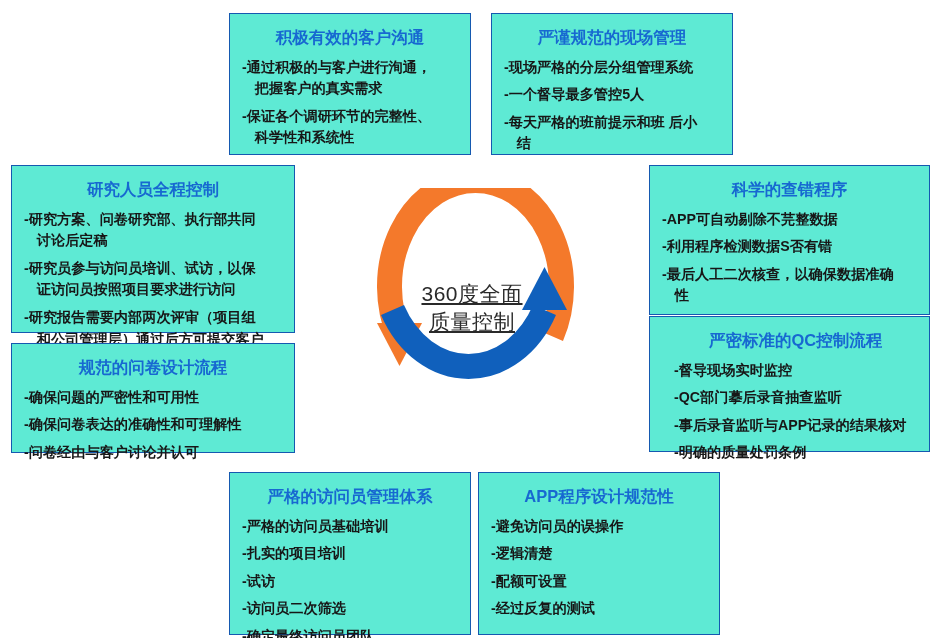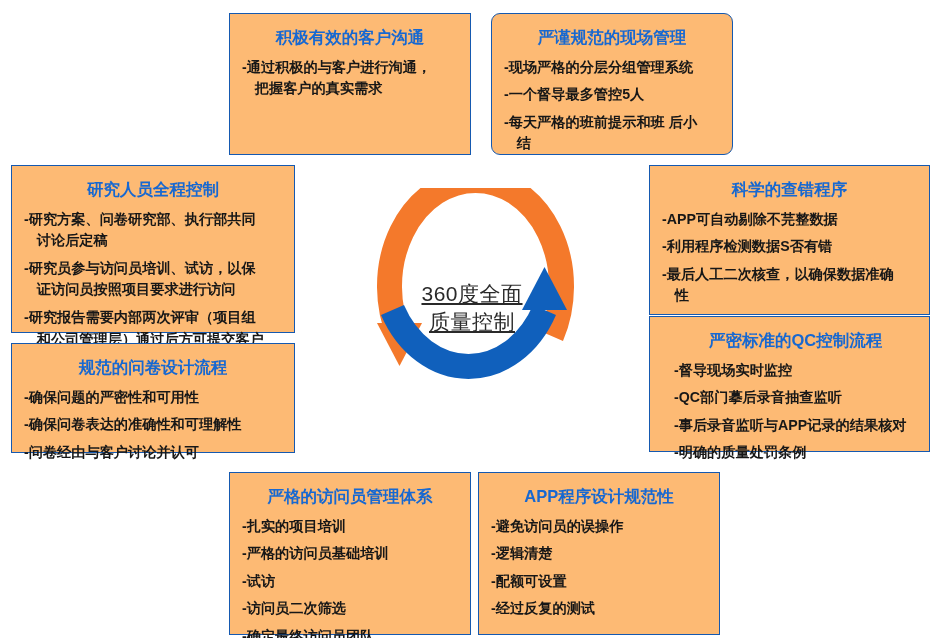--- a/index.html
+++ b/index.html
@@ -19,21 +19,21 @@
   #canvas {
     position: absolute;
     left: 0;
     top: 0;
     width: 943px;
     height: 638px;
   }
   .card {
     position: absolute;
     box-sizing: border-box;
-    background: #fdba74;
+    background: #5eead4;
     border: 1.5px solid #1559b0;
     padding: 0;
   }
   .card-title {
     color: #1768d1;
     font-weight: bold;
     font-size: 16.5px;
     text-align: center;
     line-height: 1.25;
     margin: 0;
@@ -82,24 +82,26 @@
 </head>
 <body>
 
 <div id="canvas">
 
   <div class="card loose" style="left:229px; top:13px; width:242px; height:142px;">
     <div class="card-title">积极有效的客户沟通</div>
     <ul class="card-list">
       <li>-通过积极的与客户进行洵通，
  把握客户的真实需求</li>
+      <li>-保证各个调研环节的完整性、
+ 科学性和系统性</li>
     </ul>
   </div>
 
-  <div class="card loose" style="left:491px; top:13px; width:242px; height:142px;border-radius:9px;">
+  <div class="card loose" style="left:491px; top:13px; width:242px; height:142px;">
     <div class="card-title">严谨规范的现场管理</div>
     <ul class="card-list">
       <li>-现场严格的分层分组管理系统</li>
       <li>-一个督导最多管控5人</li>
       <li>-每天严格的班前提示和班 后小
  结</li>
     </ul>
   </div>
 
   <div class="card loose" style="left:11px; top:165px; width:284px; height:168px;">
@@ -139,22 +141,22 @@
       <li>-督导现场实时监控</li>
       <li>-QC部门摹后录音抽查监听</li>
       <li>-事后录音监听与APP记录的结果核对</li>
       <li>-明确的质量处罚条例</li>
     </ul>
   </div>
 
   <div class="card loose" style="left:229px; top:472px; width:242px; height:163px;">
     <div class="card-title">严格的访问员管理体系</div>
     <ul class="card-list">
+      <li>-严格的访问员基础培训</li>
       <li>-扎实的项目培训</li>
-      <li>-严格的访问员基础培训</li>
       <li>-试访</li>
       <li>-访问员二次筛选</li>
       <li>-确定最终访问员团队</li>
     </ul>
   </div>
 
   <div class="card loose" style="left:478px; top:472px; width:242px; height:163px;">
     <div class="card-title">APP程序设计规范性</div>
     <ul class="card-list">
       <li>-避免访问员的误操作</li>

